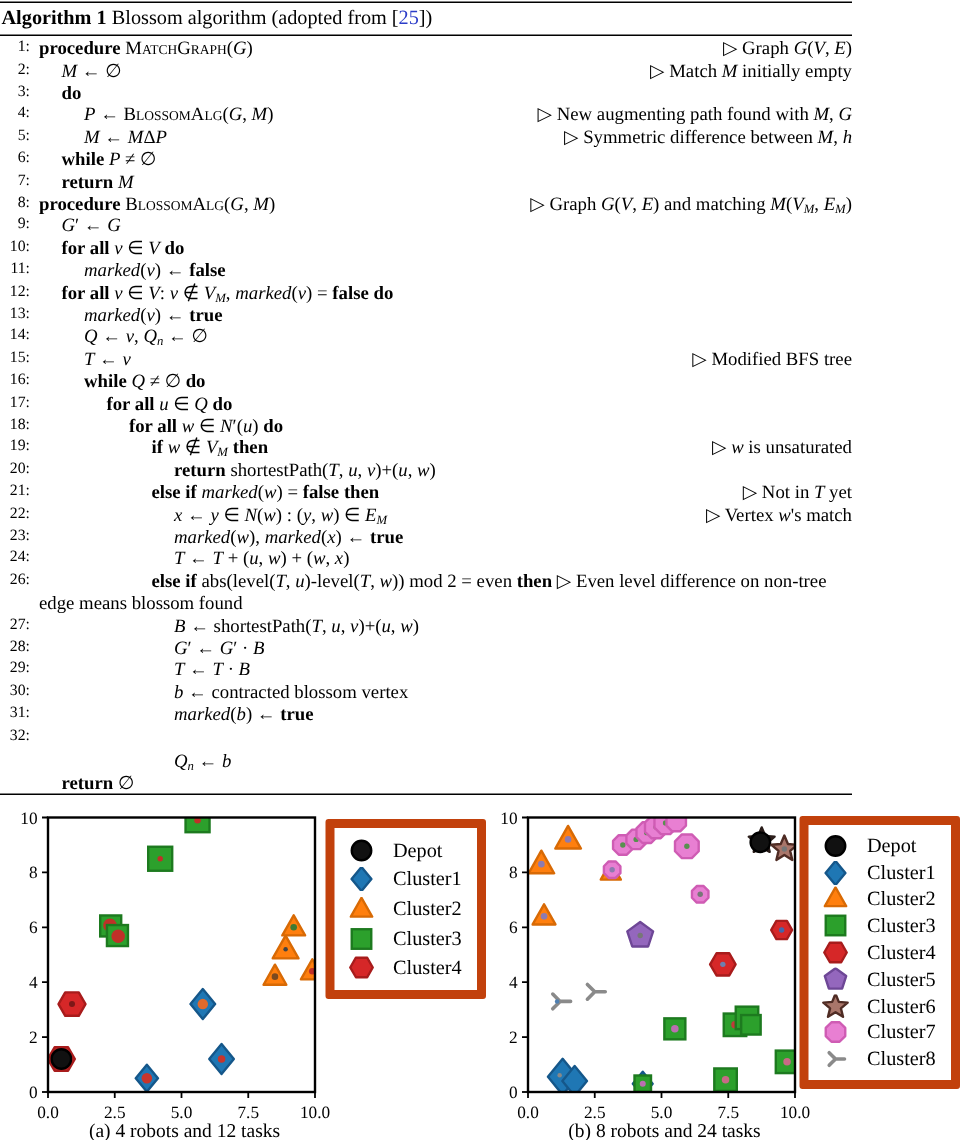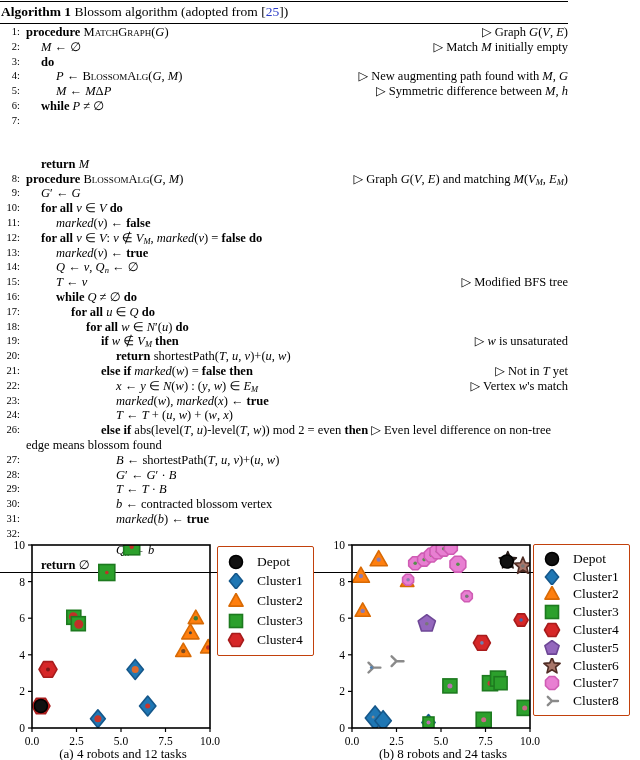--- a/index.html
+++ b/index.html
@@ -18,21 +18,21 @@
   .code{margin-left:6px;white-space:nowrap;}
   .cmt{margin-left:auto;white-space:nowrap;padding-left:8px;}
   .aline.wrap .code{white-space:normal;flex:1 1 auto;}
   .sc{font-variant:small-caps;}
   .code b,.cmt b{font-weight:bold;}
   sub{font-size:8.5px;line-height:0;vertical-align:-2px;}
   
   .figs{position:absolute;top:535px;left:0;width:640px;height:225px;display:flex;}
   .fig{position:relative;width:320px;height:225px;}
   .fig svg{position:absolute;left:0;top:0;}
-  .legend{position:absolute;background:#fff;border:1px solid #c2410c;border-radius:2px;
+  .legend{position:absolute;background:#fff;border:6px solid #c2410c;border-radius:2px;
           padding:5px 10px 5px 8px;}
   .lgrow{display:flex;align-items:center;}
   .lgrow svg{position:static;margin-right:9px;flex:0 0 22px;}
   .lglabel{font-size:13.5px;}
   .caption{position:absolute;left:0;width:246px;top:211px;text-align:center;font-size:13px;}
 </style>
 </head>
 <body>
 
 <div class="page">
@@ -67,21 +67,21 @@
           <span class="lno">5:</span>
           <span class="code" style="padding-left: 30px;"><i>M</i> ← <i>M</i>Δ<i>P</i></span>
           <span class="cmt">▷ Symmetric difference between <i>M</i>, <i>h</i></span>
         </div>
         <div class="aline">
           <span class="lno">6:</span>
           <span class="code" style="padding-left: 15px;"><b>while</b> <i>P</i> ≠ ∅</span>
         </div>
         <div class="aline">
           <span class="lno">7:</span>
-          <span class="code" style="padding-left: 15px; margin-top: 43px;"><b>return</b> <i>M</i></span>
+          <span class="code" style="padding-left: 15px;"><b>return</b> <i>M</i></span>
         </div>
         <div class="aline">
           <span class="lno">8:</span>
           <span class="code" style="padding-left: 0px;"><b>procedure</b> <span class="sc">BlossomAlg</span>(<i>G</i>, <i>M</i>)</span>
           <span class="cmt">▷ Graph <i>G</i>(<i>V</i>, <i>E</i>) and matching <i>M</i>(<i>V</i><sub><i>M</i></sub>, <i>E</i><sub><i>M</i></sub>)</span>
         </div>
         <div class="aline">
           <span class="lno">9:</span>
           <span class="code" style="padding-left: 15px;"><i>G</i>′ ← <i>G</i></span>
         </div>

